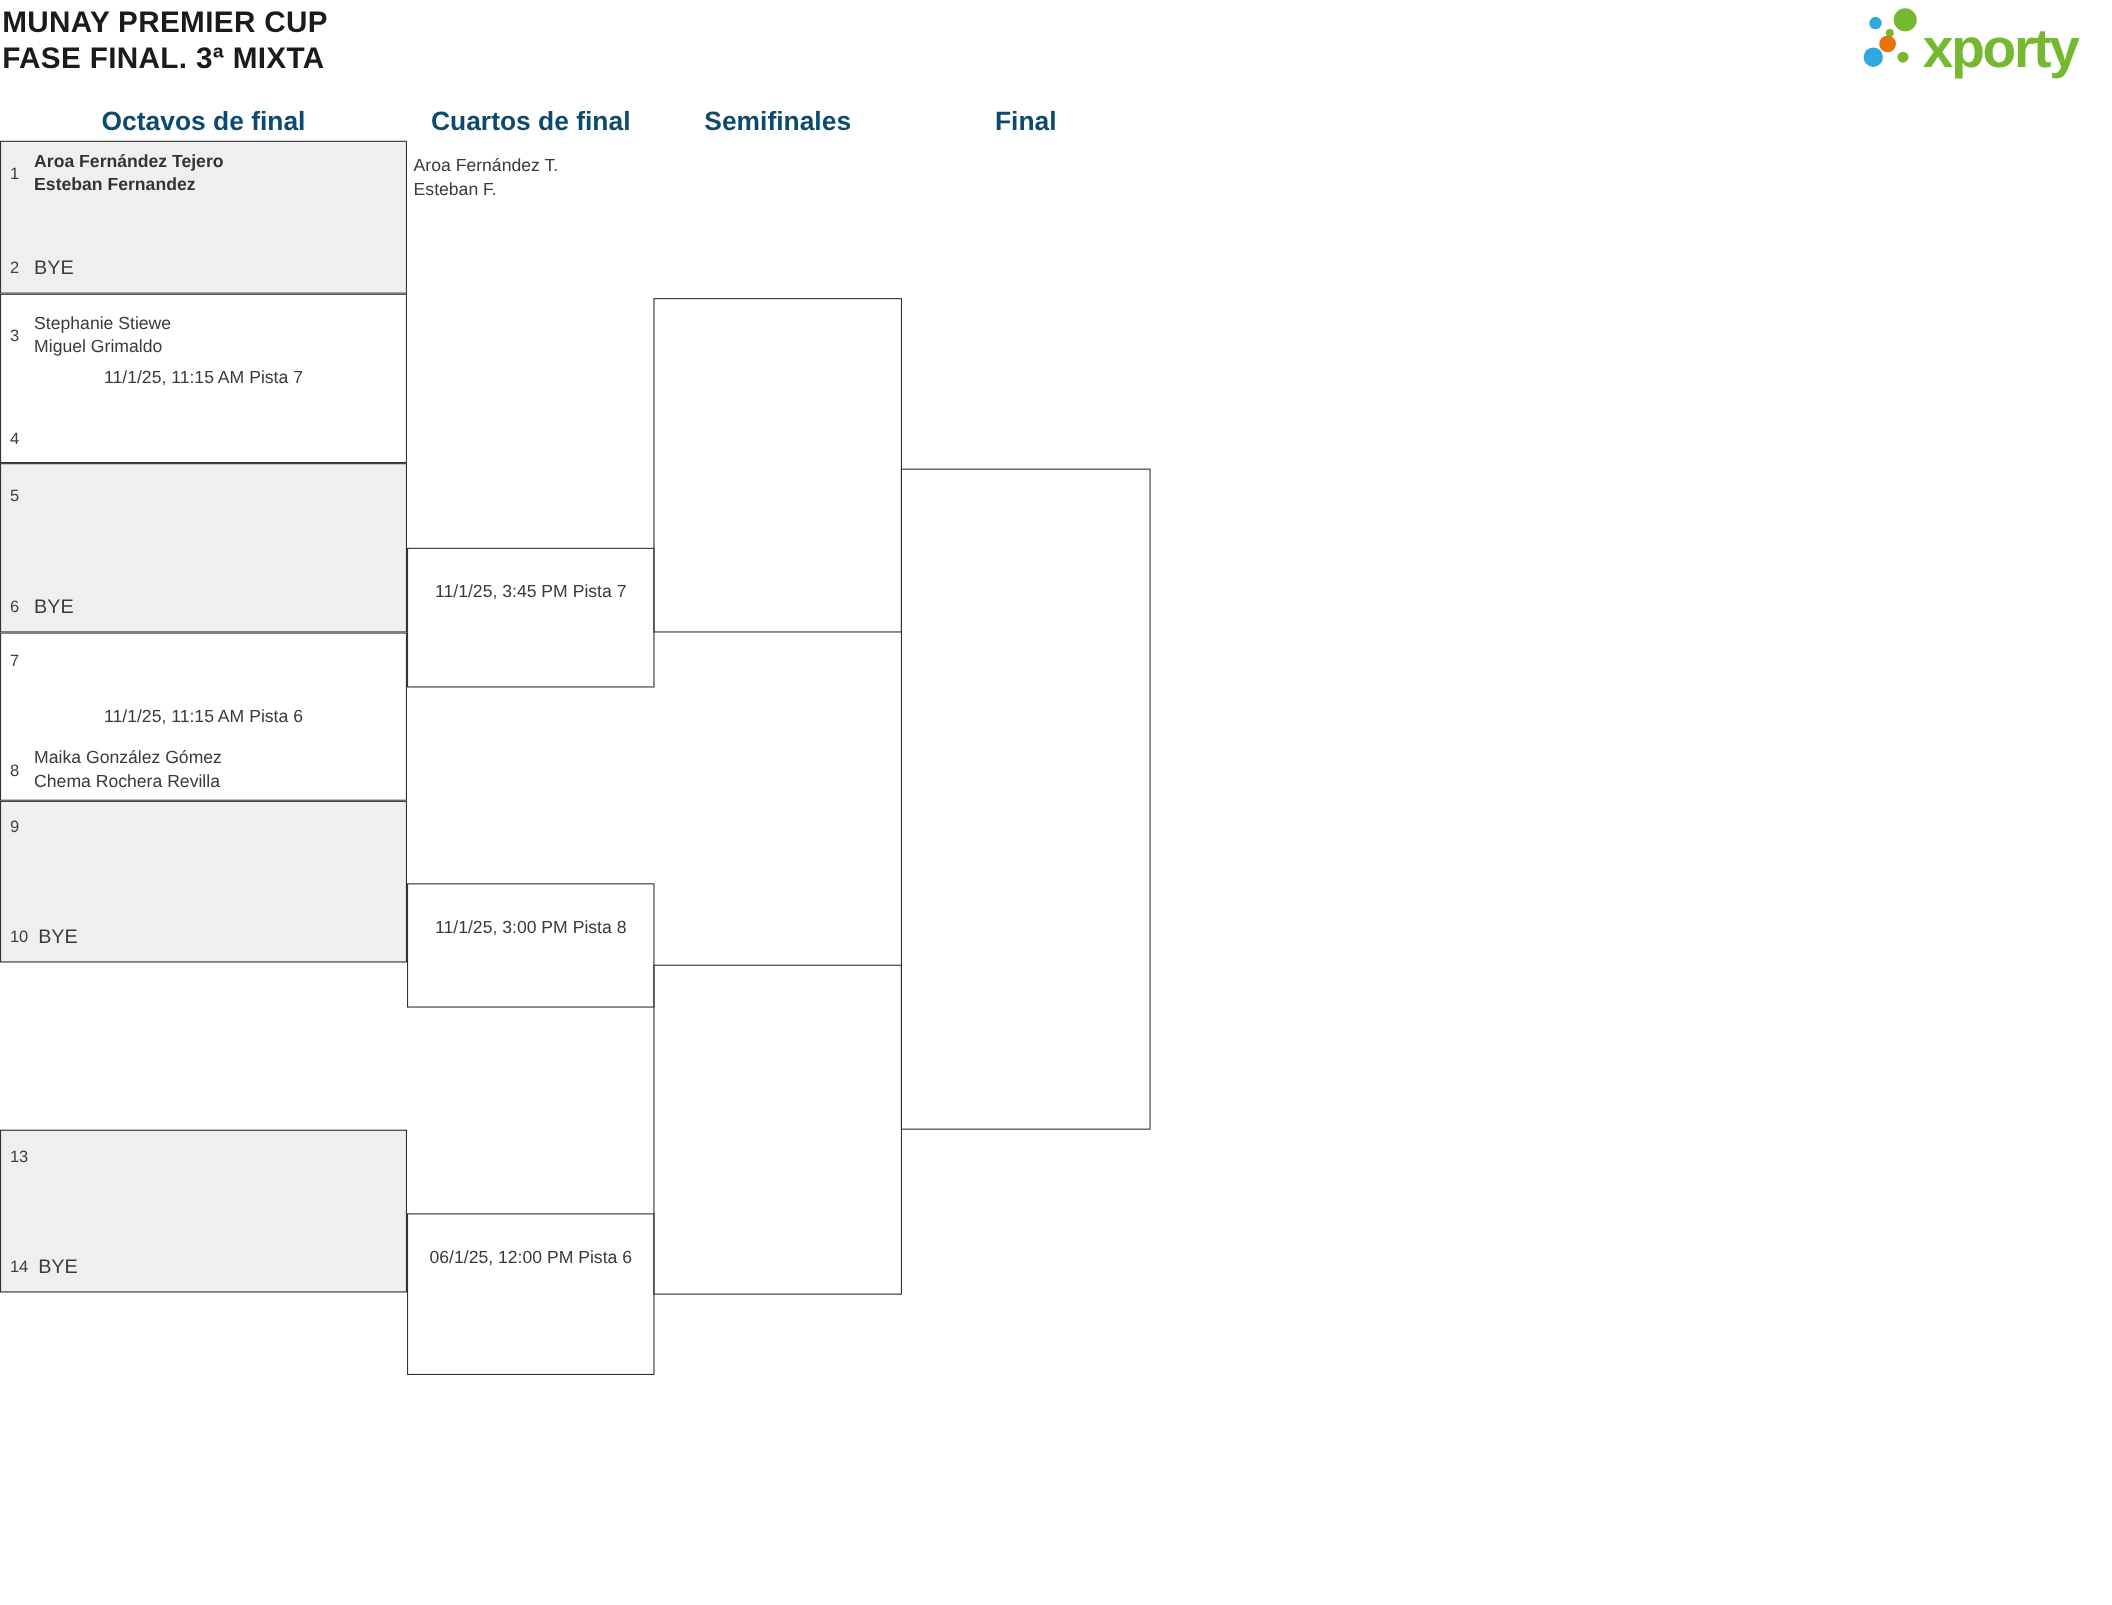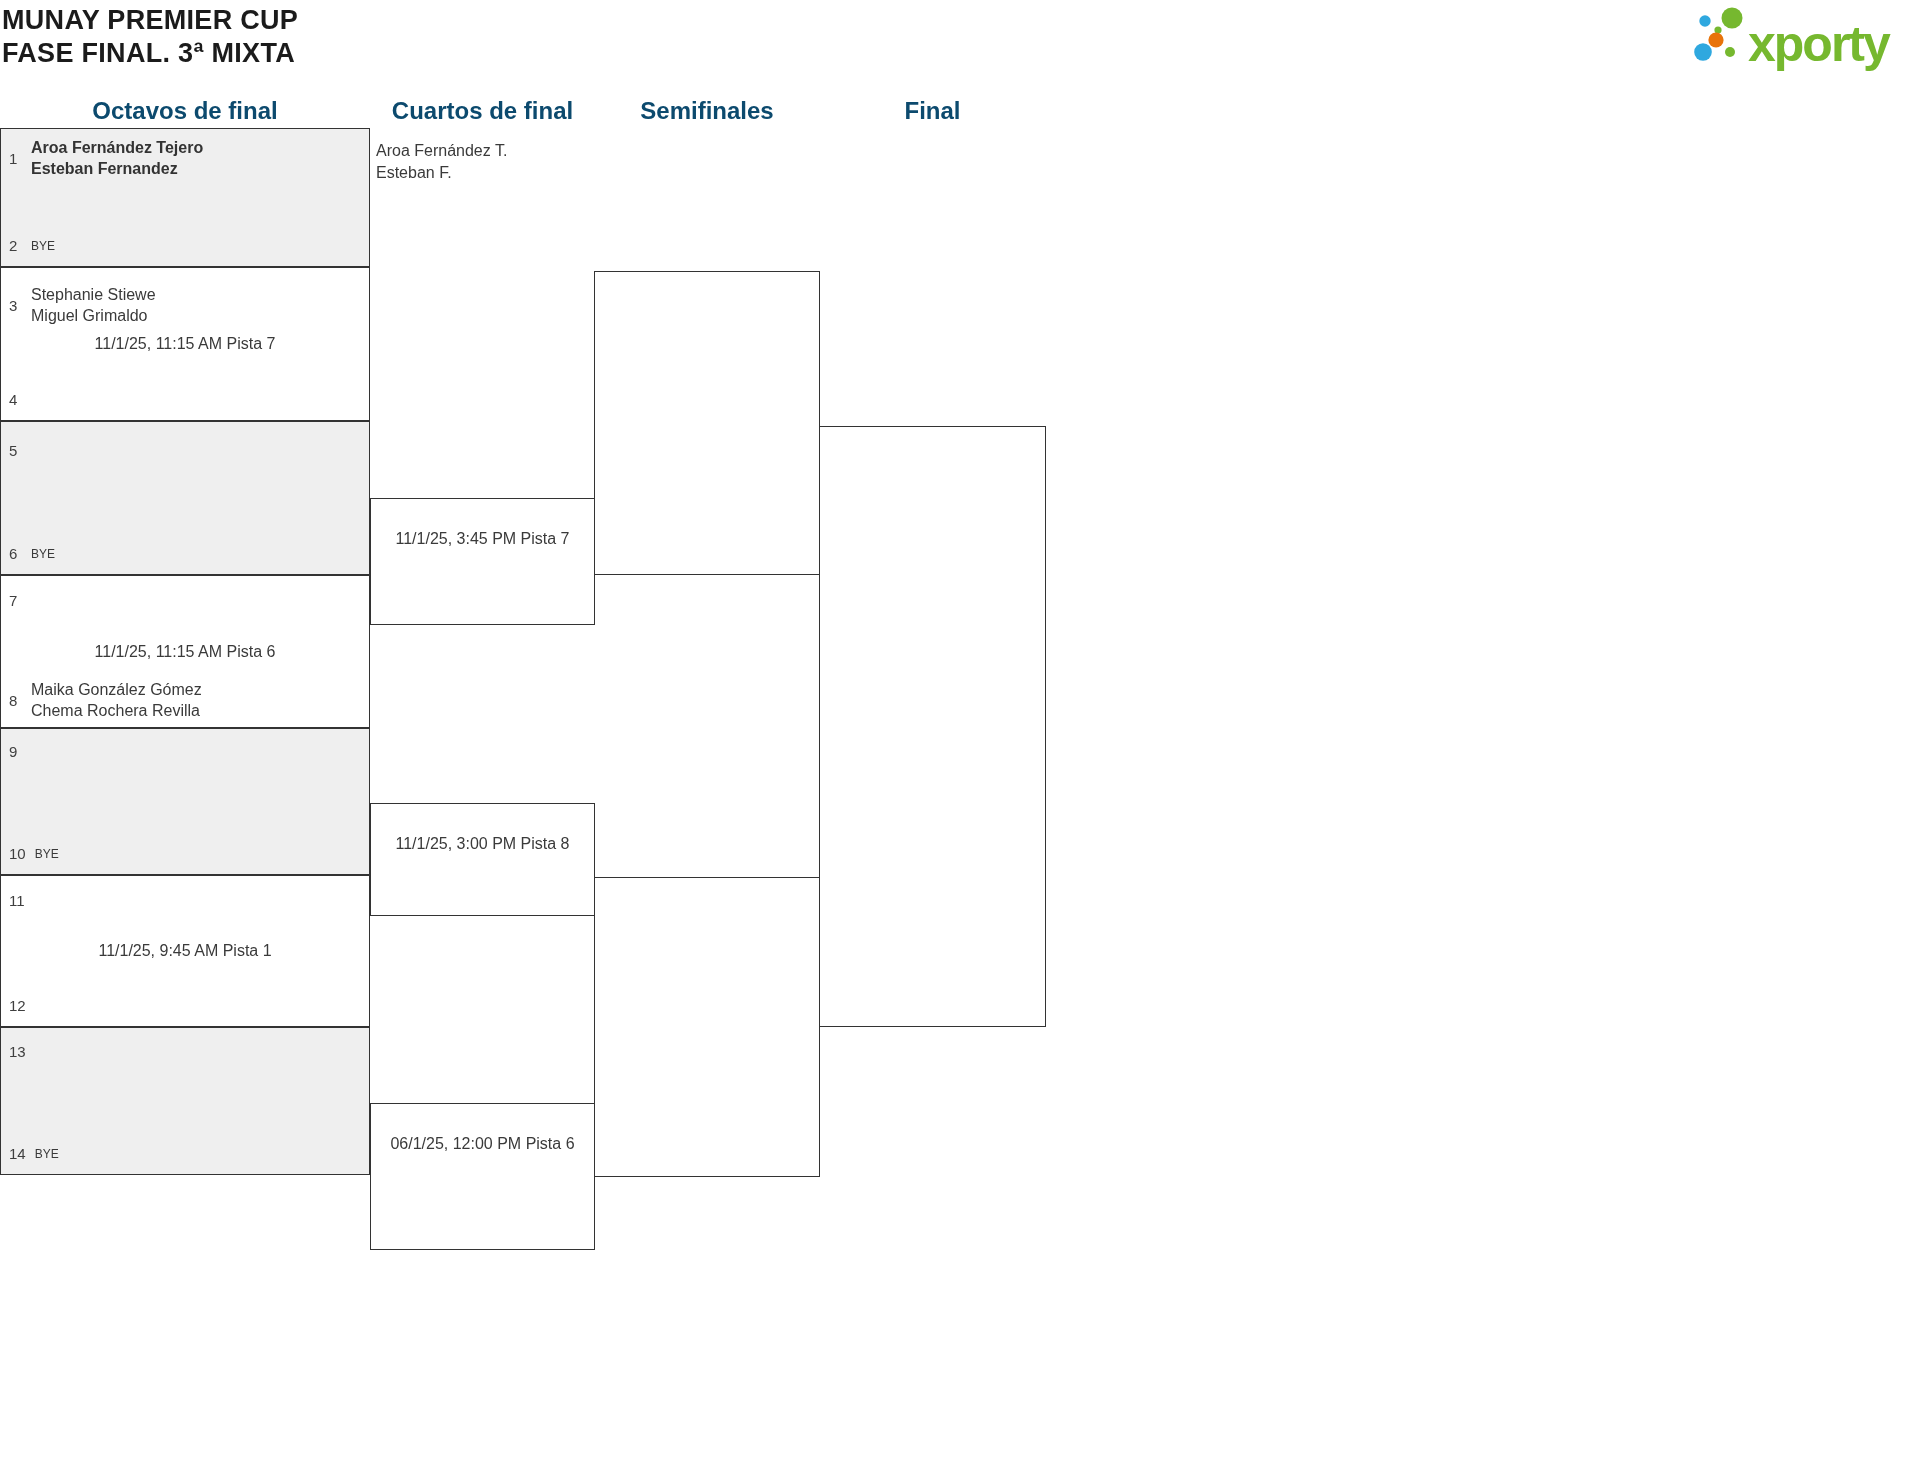--- a/index.html
+++ b/index.html
@@ -18,21 +18,21 @@
 
   
   .obox { position:absolute; left:0; width:370px; box-sizing:border-box; border:1.6px solid #333333; background:#ffffff; }
   .obox.shaded { background:#efefef; }
 
   .slot { position:absolute; left:8px; right:6px; display:flex; align-items:center; gap:9px; font-size:16px; color:#3a3a3a; }
   .seed { font-size:15px; color:#3f3f3f; min-width:13px; flex:none; }
   .names { line-height:21px; }
   .names .nline { display:block; }
   .names.bold { font-weight:700; color:#333333; }
-  .bye { font-size:12px; }
+  .bye { font-size:18px; }
 
   .odate { position:absolute; left:0; right:0; top:50%; transform:translateY(-50%); text-align:center; font-size:16px; color:#3a3a3a; }
 
   
   .qbox { position:absolute; left:370px; width:225px; box-sizing:border-box; border:1.6px solid #333333; background:#ffffff; }
   .qdate { position:absolute; left:0; right:0; top:31px; text-align:center; font-size:16px; color:#3a3a3a; }
   .winner { position:absolute; left:376px; top:140px; font-size:16px; line-height:22px; color:#3a3a3a; }
 
   
   .sbox { position:absolute; left:594px; width:226px; box-sizing:border-box; border:1.6px solid #333333; background:transparent; }
@@ -120,29 +120,20 @@
   <div class="obox shaded" style="top:728px; height:147px;">
     <div class="slot" style="top:14px;">
       <span class="seed">9</span>
     </div>
     <div class="slot" style="bottom:12px;text-align:right;">
       <span class="seed">10</span>
       <span class="bye">BYE</span>
     </div>
   </div>
 
-  <div class="obox" style="top:875px; height:152px;">
-    <div class="slot" style="top:16px;">
-      <span class="seed">11</span>
-    </div>
-    <div class="odate">11/1/25, 9:45 AM Pista 1</div>
-    <div class="slot" style="bottom:12px;">
-      <span class="seed">12</span>
-    </div>
-  </div>
 
   <div class="obox shaded" style="top:1027px; height:148px;">
     <div class="slot" style="top:15px;">
       <span class="seed">13</span>
     </div>
     <div class="slot" style="bottom:12px;">
       <span class="seed">14</span>
       <span class="bye">BYE</span>
     </div>
   </div>

